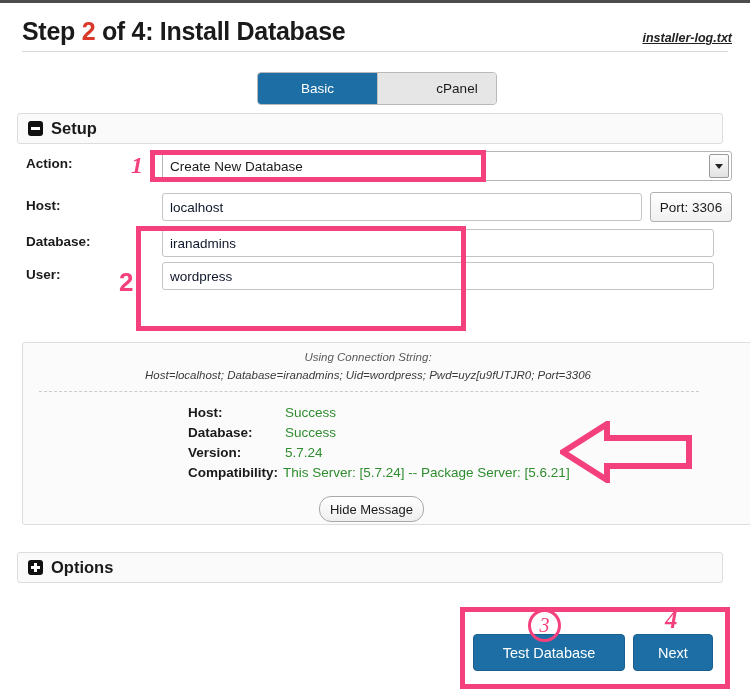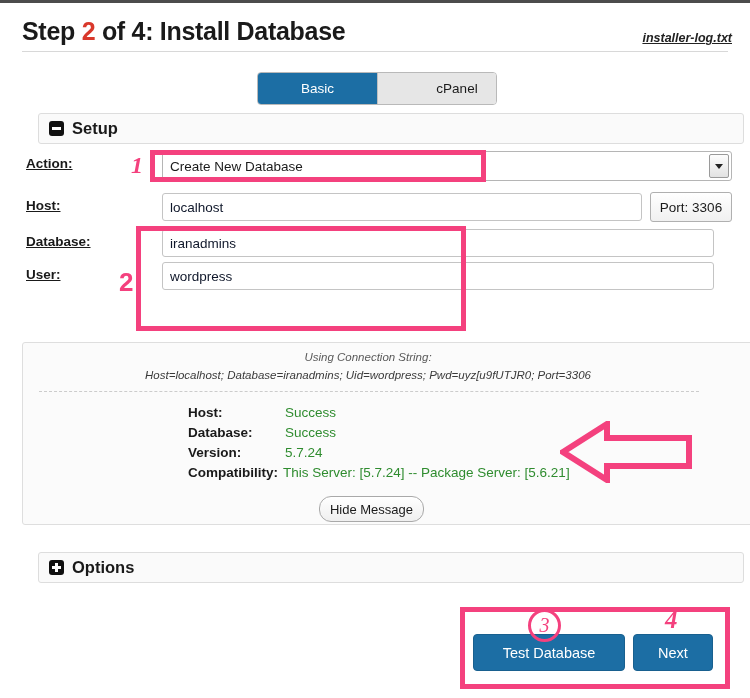--- a/index.html
+++ b/index.html
@@ -74,21 +74,21 @@
   .tab.inactive {
     background: #e6e6e6;
     color: #1a1a1a;
     border-left: 1px solid #bfbfbf;
     padding-left: 40px;
   }
 
   
   .panel-head {
     position: absolute;
-    left: 38px;
+    left: 17px;
     width: 706px; height: 31px;
     background: #fafafa;
     border: 1px solid #dddddd;
     border-radius: 3px;
     display: flex; align-items: center;
     padding-left: 10px;
     cursor: pointer;
   }
   .panel-head .glyph {
     width: 15px; height: 15px;
@@ -115,21 +115,20 @@
   
   .frow {
     position: absolute;
     left: 22px; width: 706px; height: 28px;
   }
   .flabel {
     position: absolute;
     left: 4px; top: 5px;
     font-size: 13.5px; font-weight: bold; color: #1a1a1a;
     white-space: nowrap;
-    text-decoration: underline;
   }
   .finput {
     position: absolute;
     left: 140px; top: 0;
     width: 552px; height: 28px;
     border: 1px solid #c4c4c4;
     border-radius: 3px;
     background: #ffffff;
     font-family: "Liberation Sans", sans-serif;
     font-size: 13.5px;

